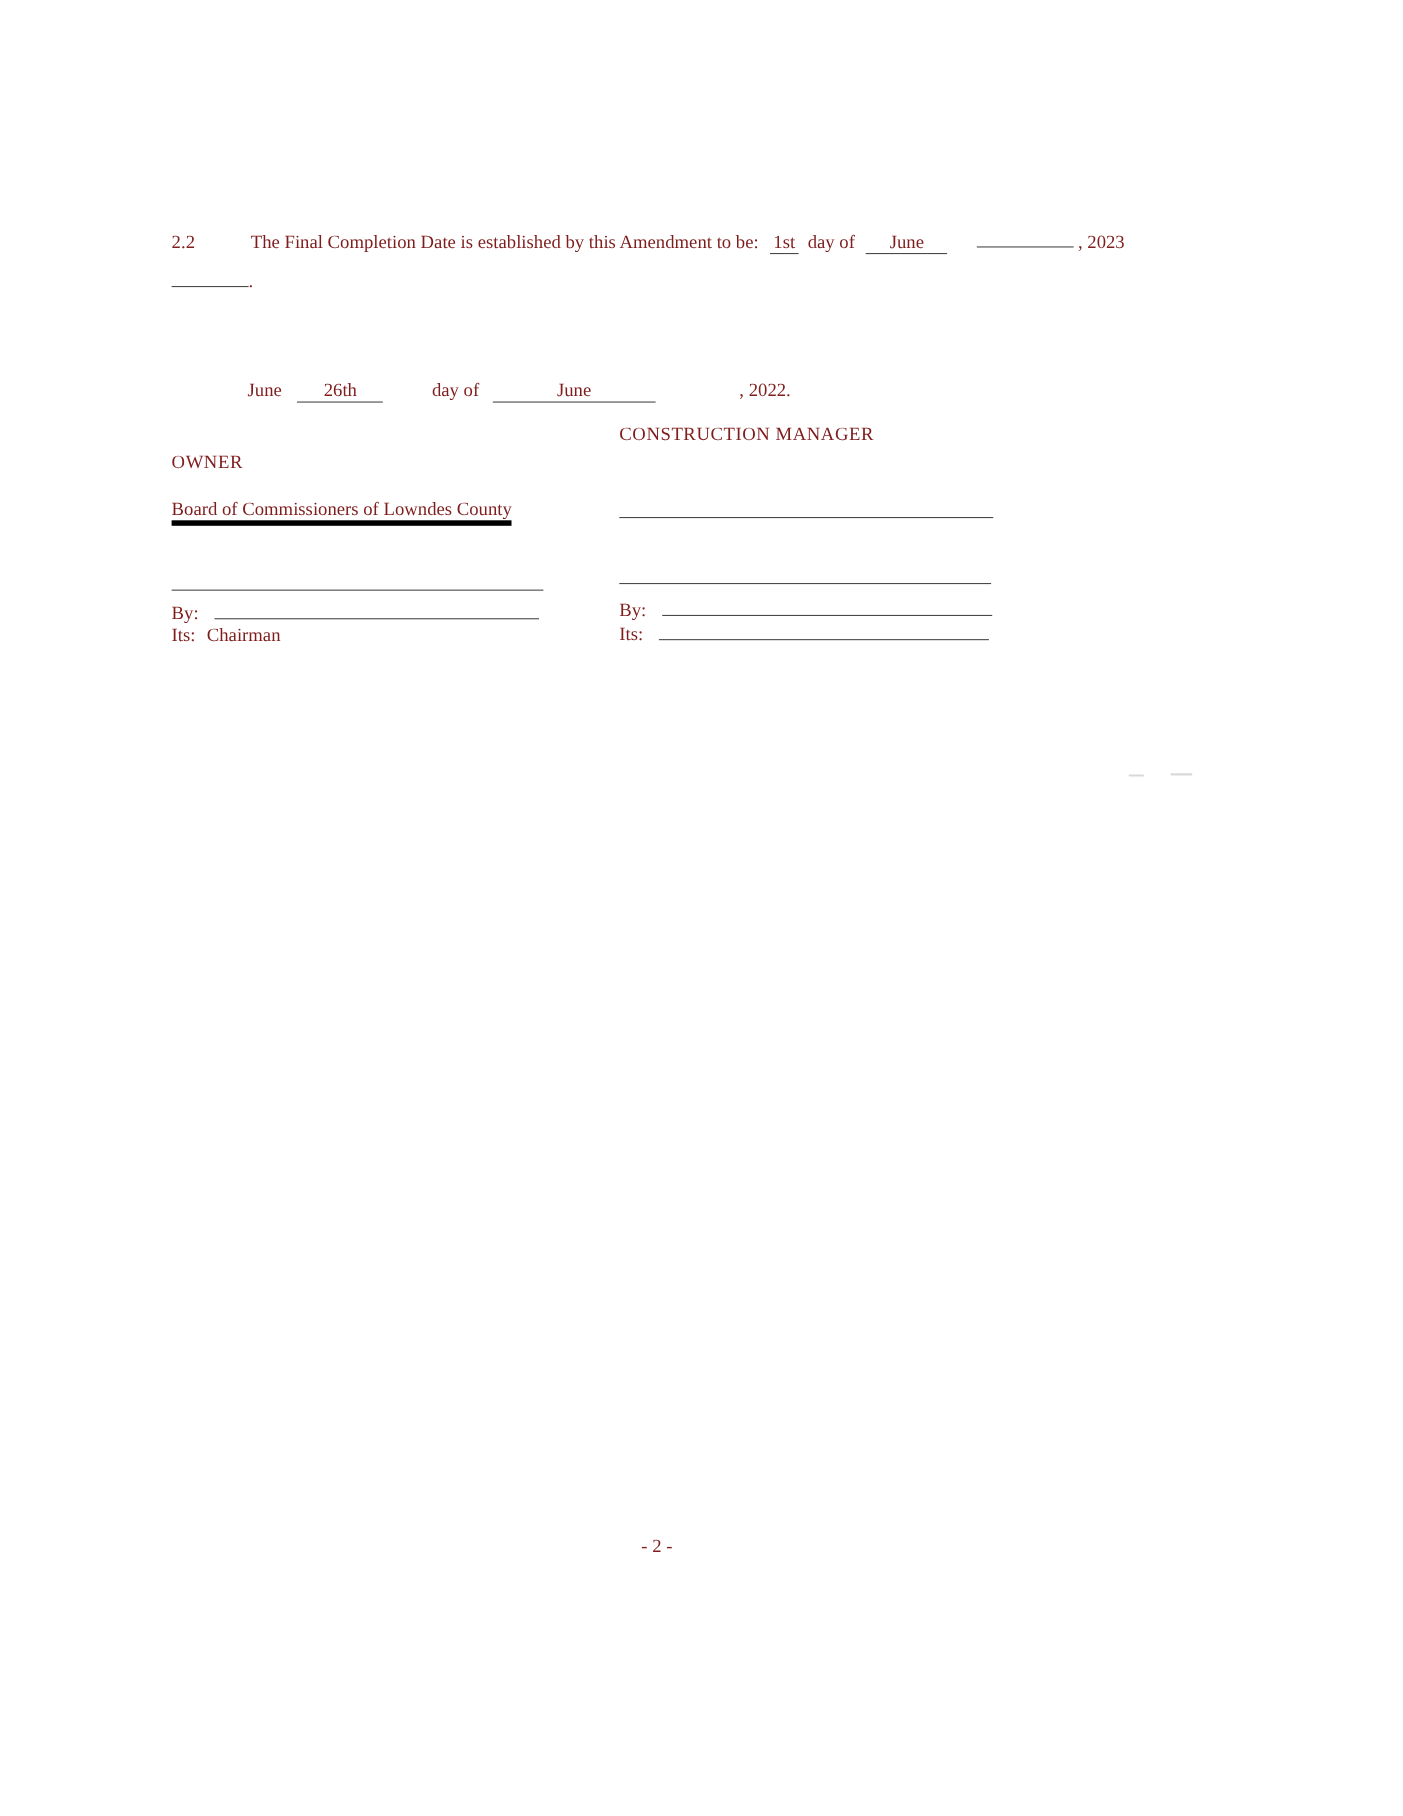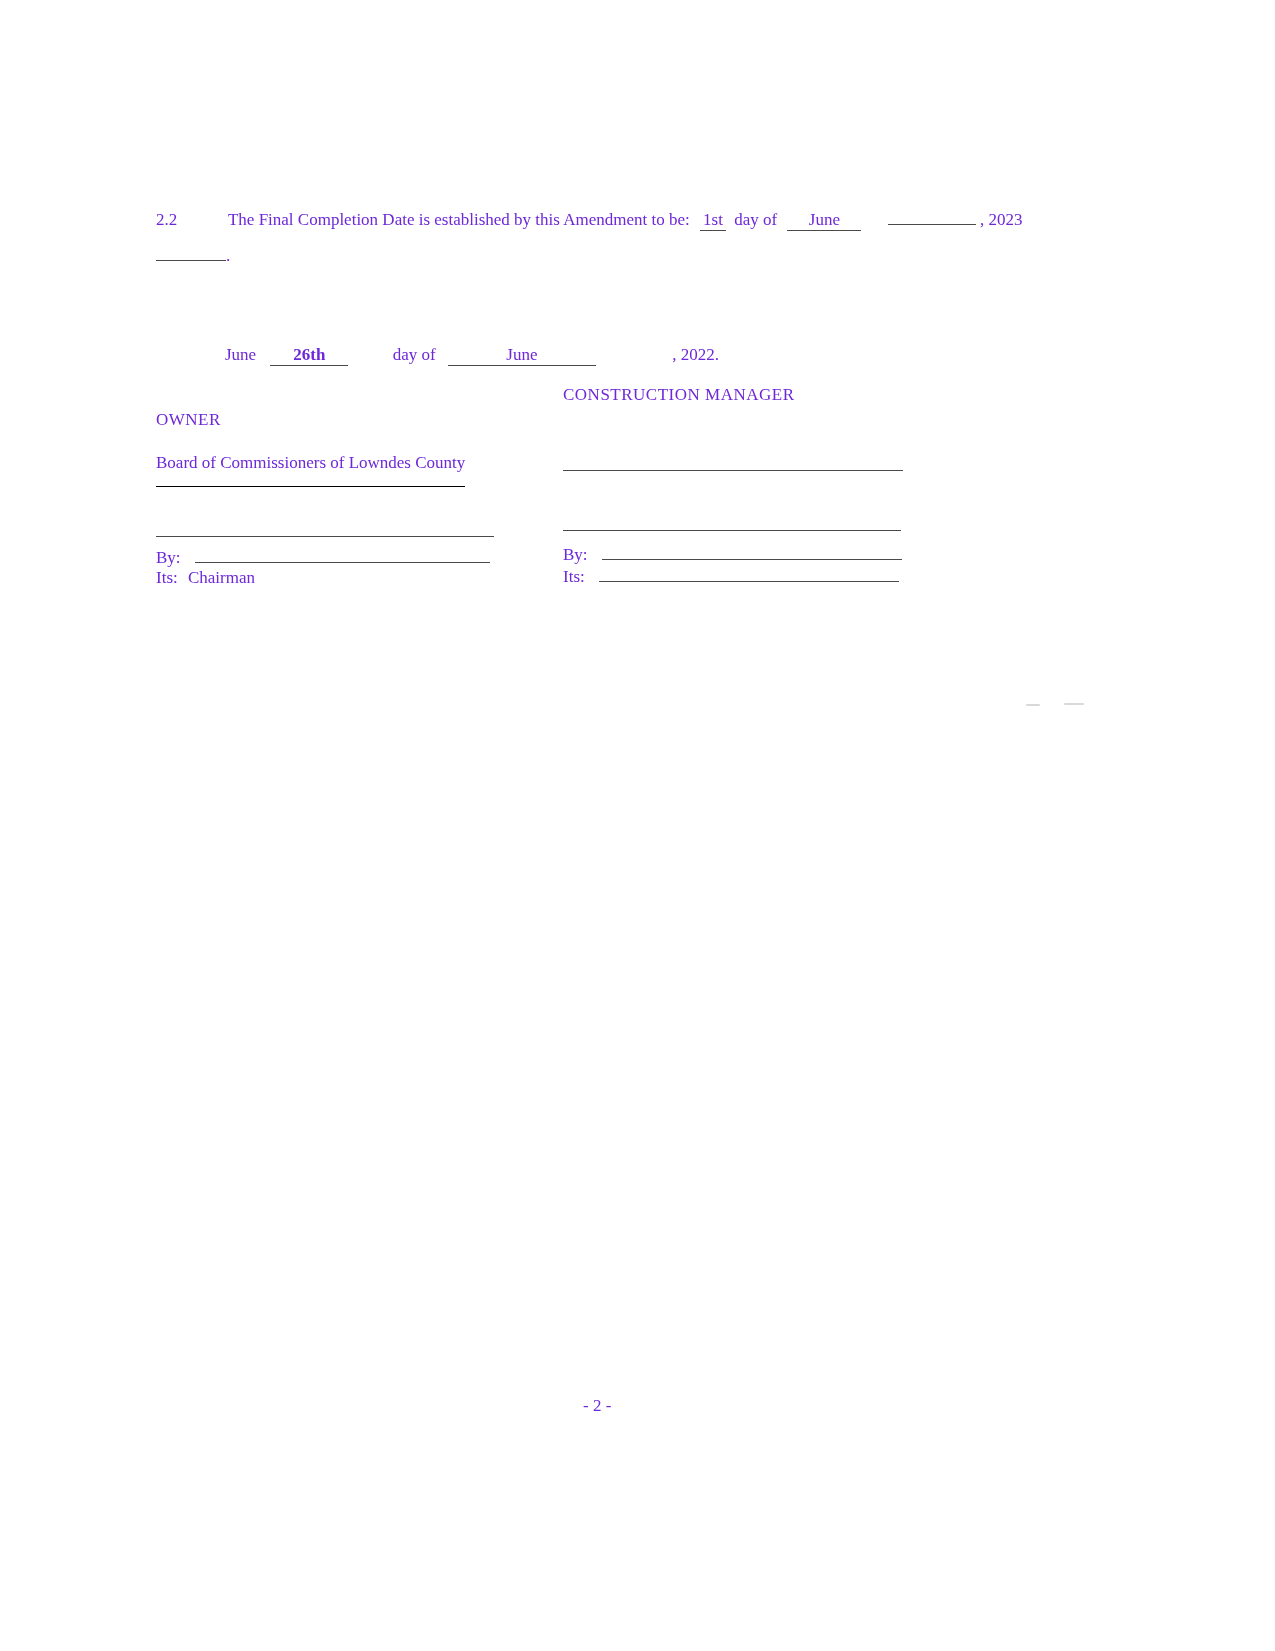--- a/index.html
+++ b/index.html
@@ -6,21 +6,21 @@
     margin: 0;
     padding: 0;
     background: #ffffff;
   }
   .page {
     position: relative;
     width: 1275px;
     height: 1651px;
     background: #ffffff;
     font-family: "Liberation Serif", "DejaVu Serif", serif;
-    color: #6d28d9;
+    color: #7f1d1d;
     font-size: 17px;
     overflow: hidden;
   }
   .abs { position: absolute; white-space: nowrap; }
   .fill {
     display: inline-block;
     border-bottom: 1px solid #4a4a4a;
     text-align: center;
     vertical-align: baseline;
   }
@@ -29,21 +29,21 @@
     border-bottom: 1px solid #4a4a4a;
     vertical-align: baseline;
     height: 0.95em;
   }
   .rule {
     position: absolute;
     height: 1px;
     background: #4a4a4a;
   }
   .heading { letter-spacing: 0.5px; }
-  .underlined { border-bottom: 1px solid #000000; padding-bottom: 14px; }
+  .underlined { border-bottom: 5px solid #000000; padding-bottom: 1px; }
   .num { display: inline-block; width: 68px; }
   .smudge {
     position: absolute;
     width: 14px;
     height: 2px;
     background: #c9c9c9;
     opacity: 0.7;
     border-radius: 1px;
   }
 </style>
@@ -61,21 +61,21 @@
     <span class="blank" style="width:88px; margin-left:22px;"></span>
     <span>, 2023</span>
   </div>
 
   <div class="abs" style="top:244px; left:156px;">
     <span class="blank" style="width:70px;"></span><span>.</span>
   </div>
 
   <div class="abs" style="top:345px; left:225px;">
     <span>June</span>
-    <span class="fill" style="width:78px; margin-left:10px;font-weight:bold;">26th</span>
+    <span class="fill" style="width:78px; margin-left:10px;">26th</span>
     <span style="margin-left:40px;">day of</span>
     <span class="fill" style="width:148px; margin-left:8px;">June</span>
     <span style="margin-left:72px;">, 2022.</span>
   </div>
 
   <div class="abs heading" style="top:410px; left:156px;">OWNER</div>
   <div class="abs heading" style="top:385px; left:563px;">CONSTRUCTION MANAGER</div>
 
   <div class="abs" style="top:453px; left:156px;">
     <span class="underlined">Board of Commissioners of Lowndes County</span>

